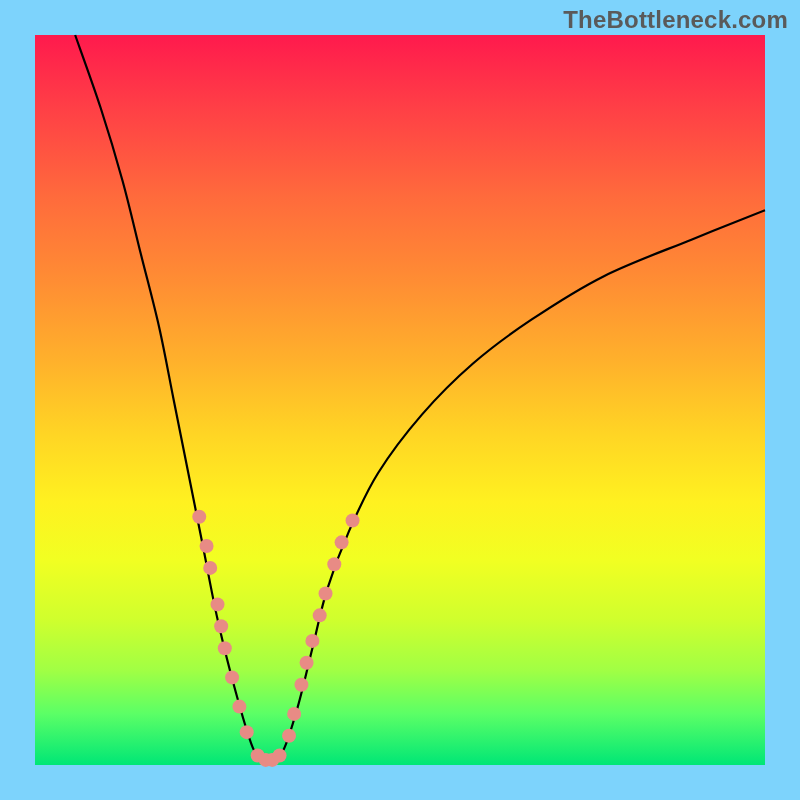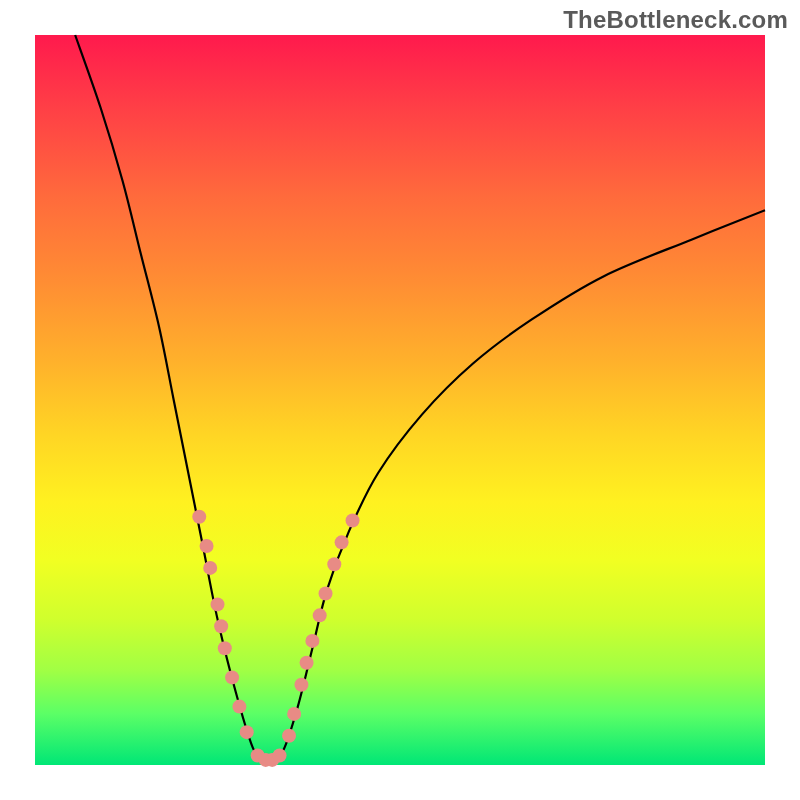--- a/index.html
+++ b/index.html
@@ -1,21 +1,21 @@
 <!DOCTYPE html>
 <html><head>
 <meta charset="utf-8">
 <style>
   * { margin: 0; padding: 0; box-sizing: border-box; }
   html, body { width: 800px; height: 800px; overflow: hidden; background: #000; }
   .container {
     width: 800px;
     height: 800px;
     position: relative;
-    background: #ffffff;
+    background: #7dd3fc;
   }
   .plot-area {
     position: absolute;
     left: 35px;
     top: 35px;
     width: 730px;
     height: 730px;
     background: linear-gradient(to bottom,
       #ff1a4d 0%,
       #ff3f46 10%,

